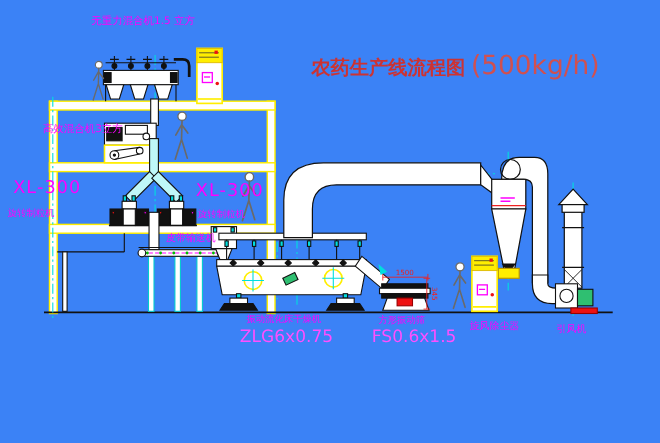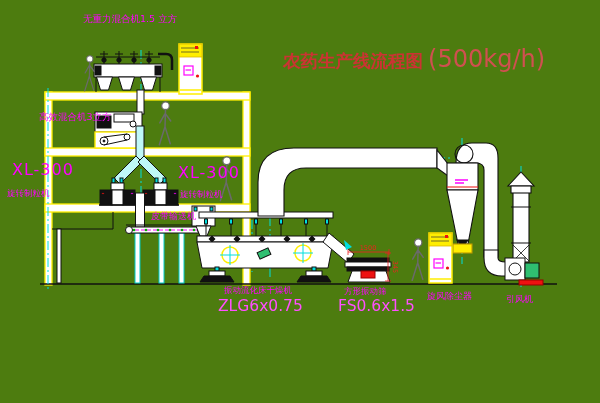--- a/index.html
+++ b/index.html
@@ -1,17 +1,17 @@
 <!DOCTYPE html>
 <html><head>
 <meta charset="utf-8">
 <style>
   html,body{margin:0;padding:0;background:#fff;}
   .canvas{
-    position:relative;width:600px;height:403px;background:#4d7c0f;overflow:hidden;
+    position:relative;width:600px;height:403px;background:#3b82f6;overflow:hidden;
     font-family:"DejaVu Sans",sans-serif;
   }
   svg{position:absolute;left:0;top:0;}
   text{font-family:"DejaVu Sans",sans-serif;}
   .lbl{fill:#ff00ff;}
   .model{fill:#ff4fff;}
   .dim{fill:#ee2222;}
 </style>
 </head>
 <body>

